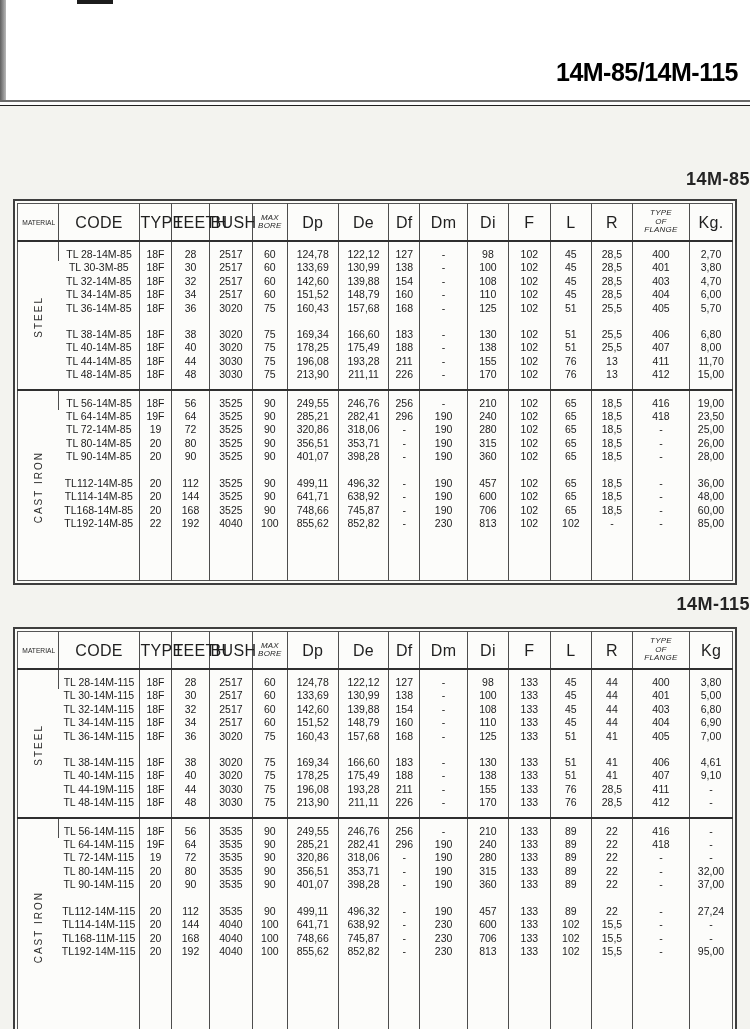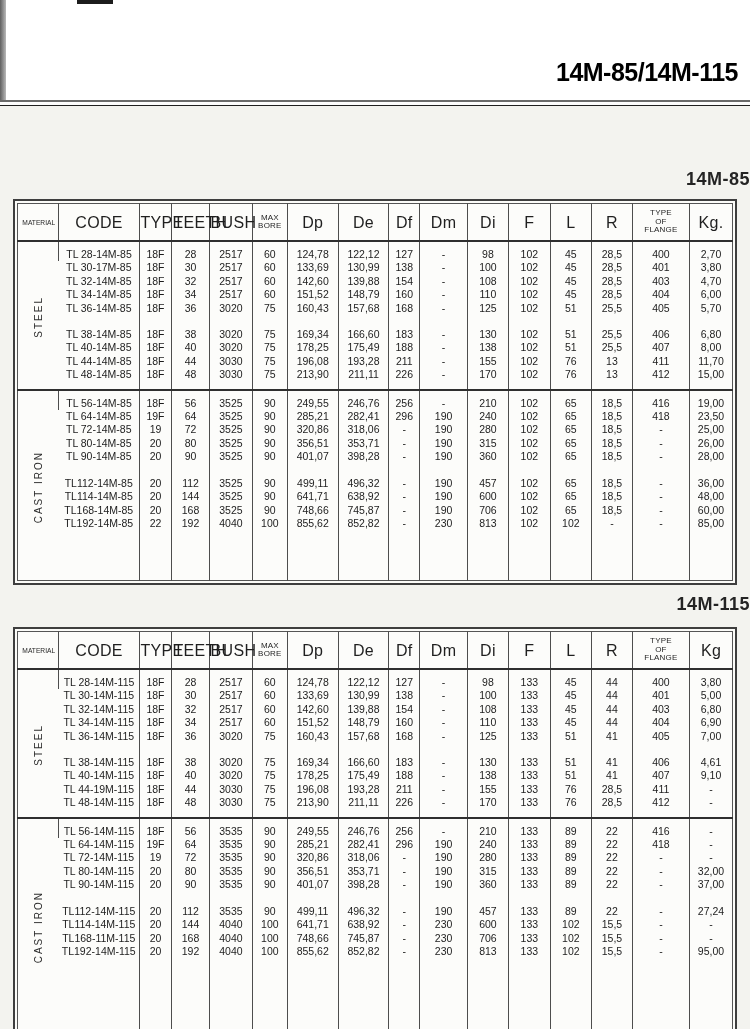--- a/index.html
+++ b/index.html
@@ -52,21 +52,21 @@
     width:100%;border-collapse:collapse;table-layout:fixed;
     border:1px solid #555;background:#fcfcfa;
   }
   table.spec th{
     font-size:16px;font-weight:normal;color:#1f1f1f;text-align:center;
     border-left:1px solid #4d4d4d;border-bottom:2px solid #2f2f2f;
     height:36px;padding:0 1px;white-space:pre-line;vertical-align:middle;
     letter-spacing:0.3px;line-height:11px;
   }
   table.spec th:first-child{border-left:none;}
-  table.spec th.multiline{font-size:8px;line-height:8.5px;letter-spacing:0.2px;}
+  table.spec th.multiline{font-size:8px;line-height:8.5px;letter-spacing:0.2px;font-style:italic;}
   table.spec th.mat-h{font-size:7px;letter-spacing:0;transform:scaleX(.95);}
 
   table.spec td{
     font-size:10.5px;color:#1c1c1c;text-align:center;vertical-align:middle;
     border-left:1px solid #4d4d4d;padding:0;line-height:13.4px;height:13.4px;
     white-space:nowrap;overflow:hidden;
   }
   table.spec td:first-child{border-left:none;}
   table.spec tbody.grp-castiron{border-top:2px solid #2f2f2f;}
   table.spec tr.grp-start td{padding-top:6px;}
@@ -150,21 +150,21 @@
             <td>127</td>
             <td>-</td>
             <td>98</td>
             <td>102</td>
             <td>45</td>
             <td>28,5</td>
             <td>400</td>
             <td>2,70</td>
           </tr>
           <tr>
-            <td>TL 30-17M-85</td>
+            <td>TL 30-3M-85</td>
             <td>18F</td>
             <td>30</td>
             <td>2517</td>
             <td>60</td>
             <td>133,69</td>
             <td>130,99</td>
             <td>138</td>
             <td>-</td>
             <td>100</td>
             <td>102</td>

